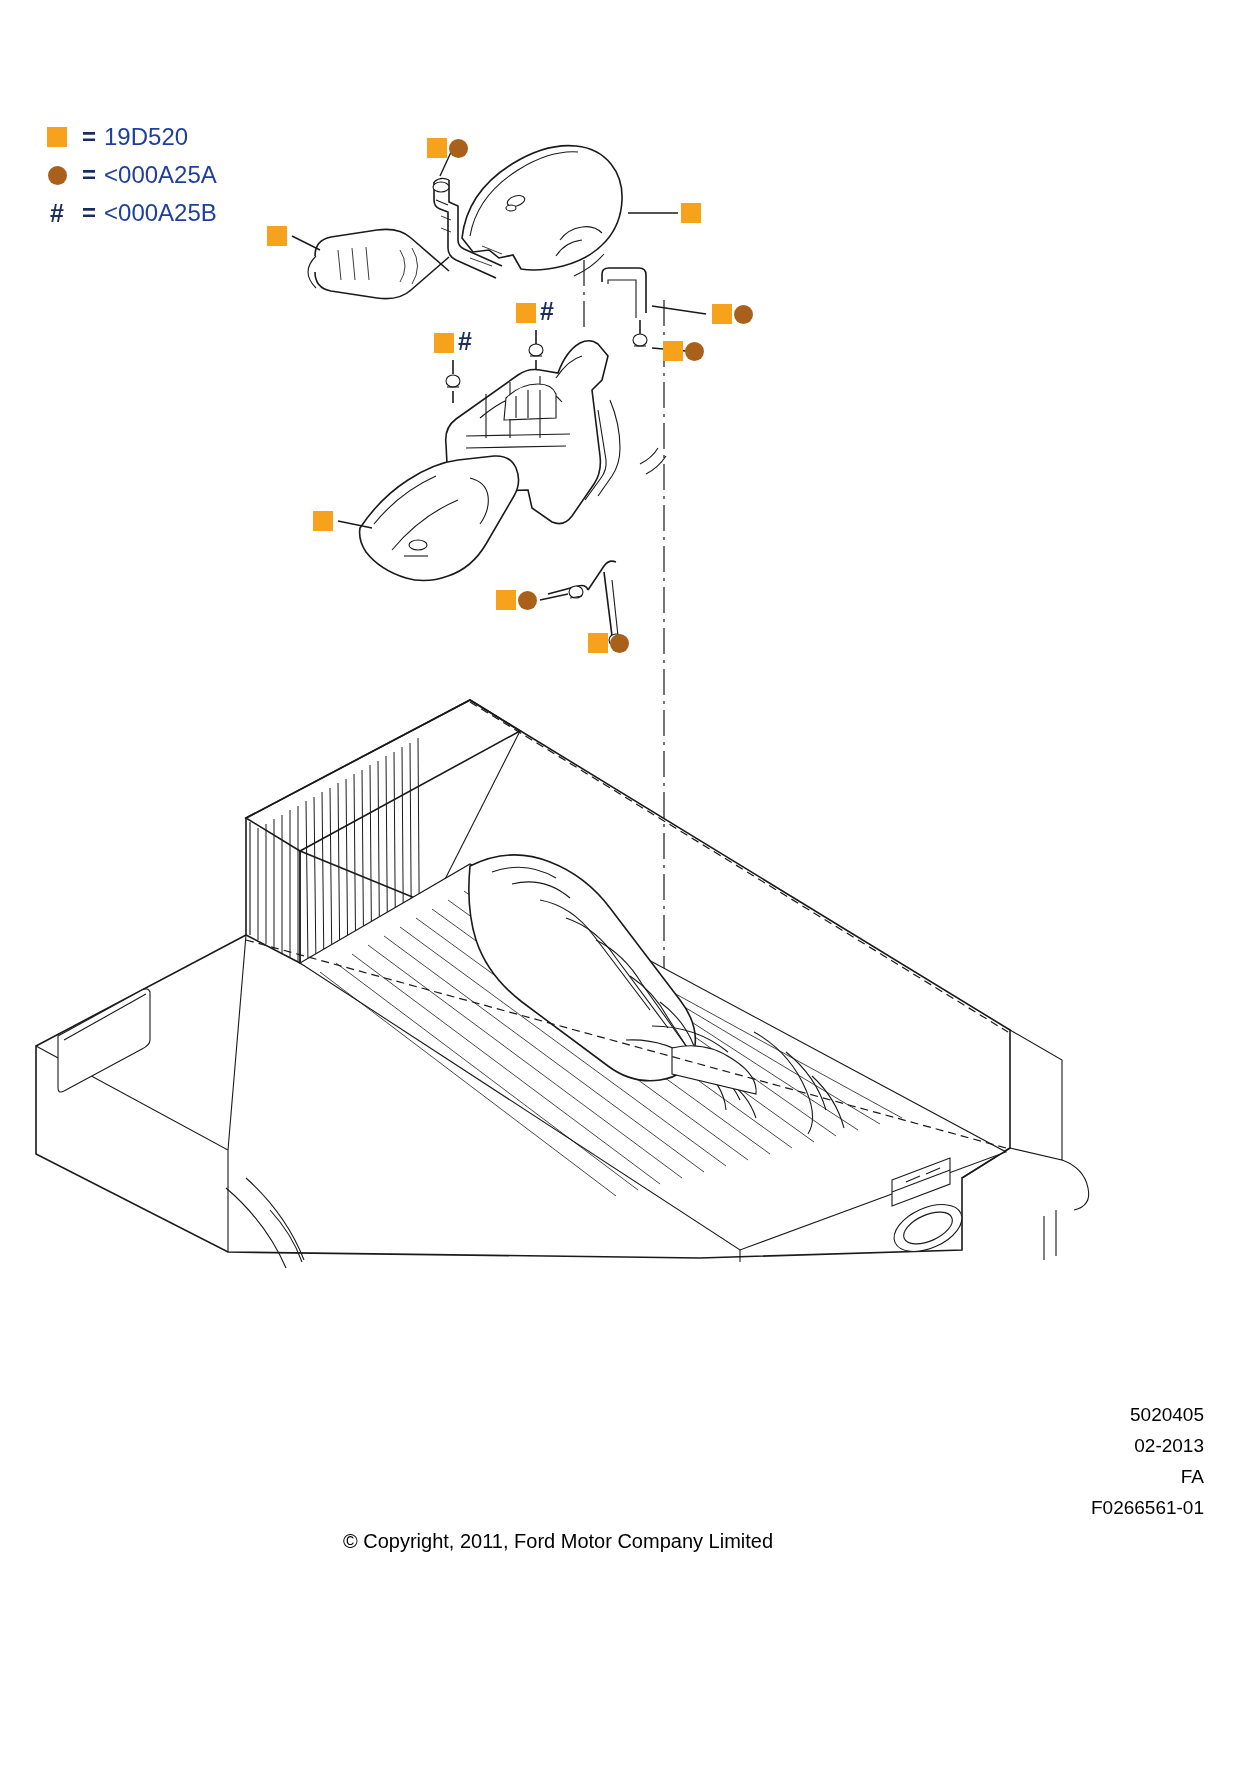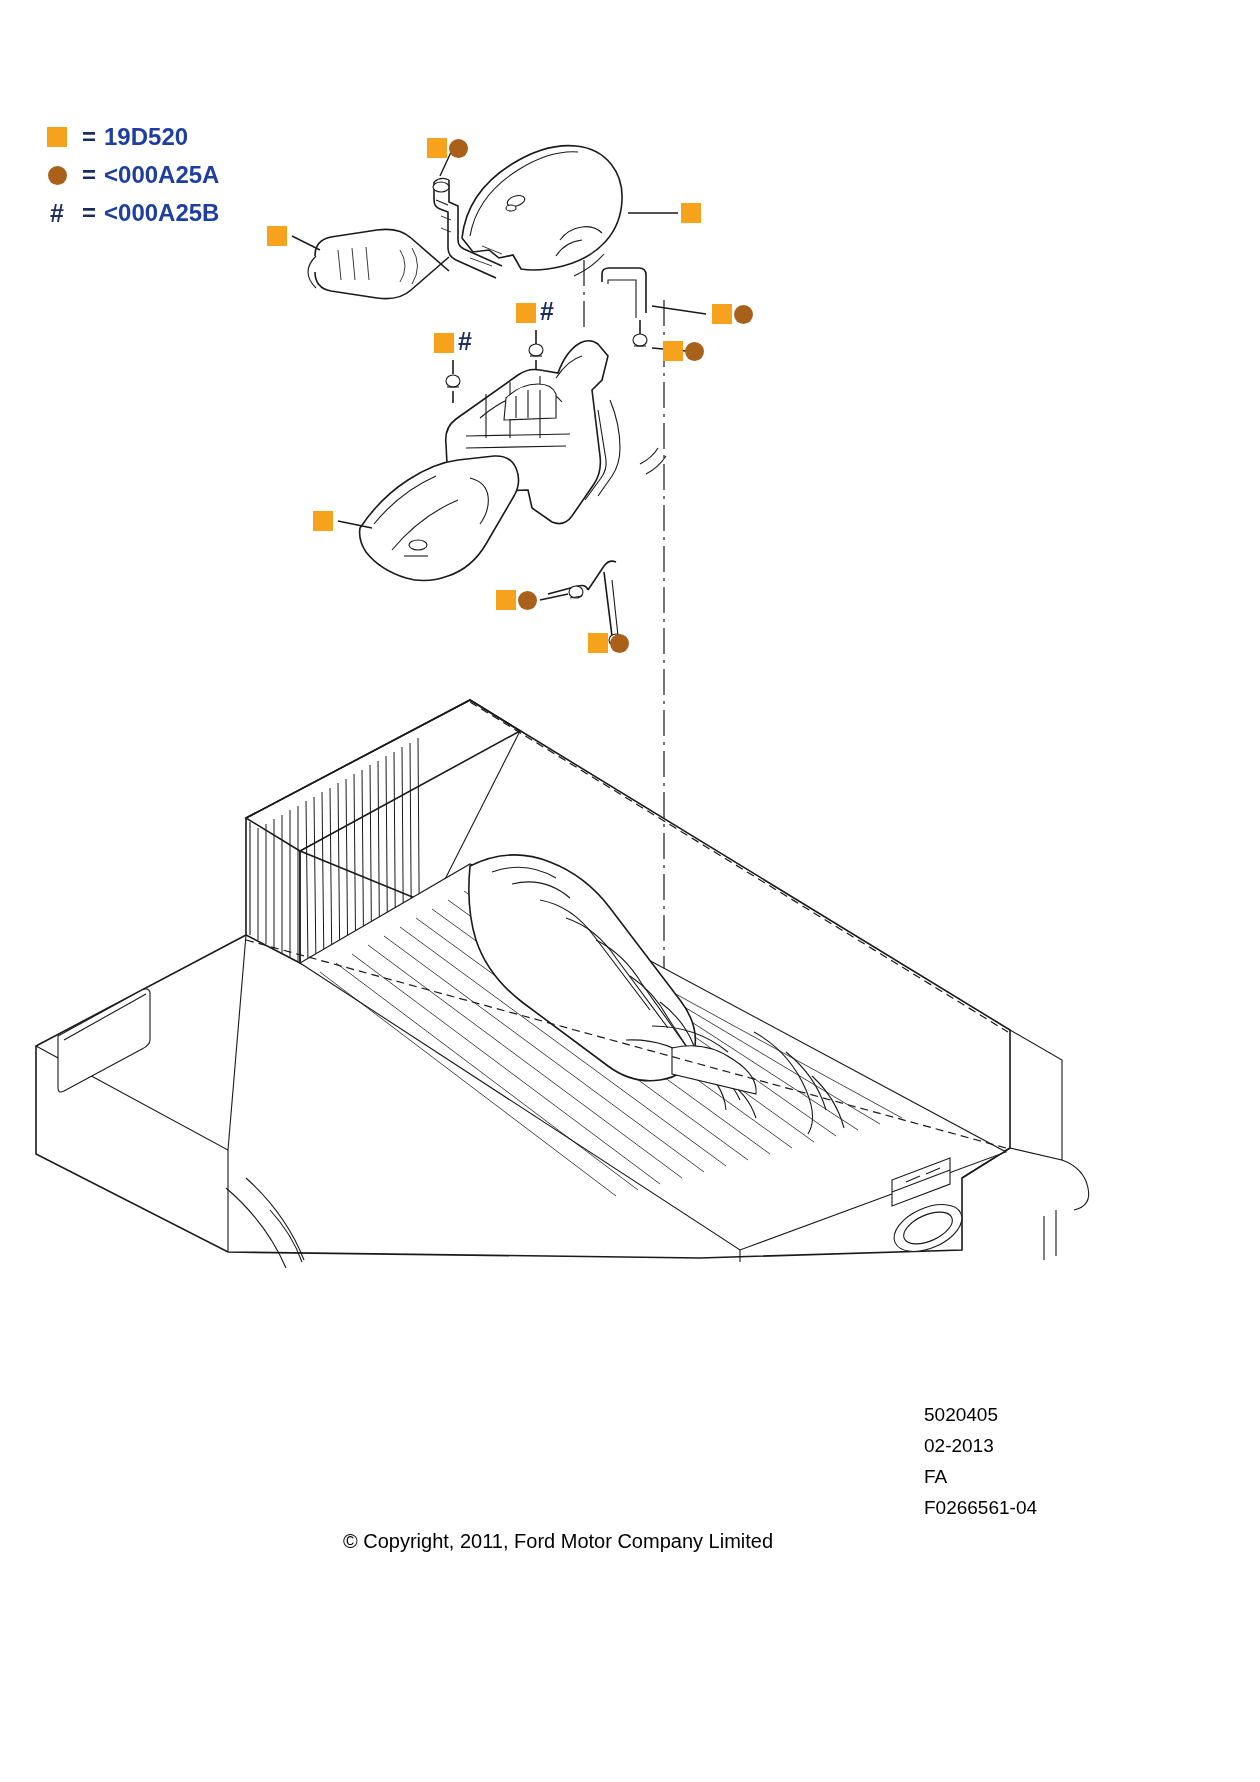--- a/index.html
+++ b/index.html
@@ -59,21 +59,21 @@
     display: block;
   }
   .legend-eq {
     font-size: 24px;
     font-weight: bold;
     color: #1b2c5e;
     margin: 0 8px 0 12px;
   }
   .legend-code {
     font-size: 24px;
-    font-weight: bold;
+    font-weight: normal;
     color: #1f3fa0;
     letter-spacing: 0px;
   }
   
   .cal {
     position: absolute;
   }
   .cal .sq, .cal .ci {
     position: absolute;
     left: 0; top: 0;
@@ -87,21 +87,21 @@
     font-size: 25px;
     font-weight: bold;
     color: #1b2c5e;
   }
   
   #footer-right {
     position: absolute;
     right: 56px;
     top: 1399px;
     width: 280px;
-    text-align: left;
+    text-align: right;
     color: #000;
     font-size: 19px;
     line-height: 31px;
   }
   #copyright {
     position: absolute;
     left: 0;
     top: 1530px;
     width: 1116px;
     text-align: center;
@@ -397,18 +397,18 @@
 
   <div class="cal" style="left:588px;top:633px">
     <span class="sq"></span>
     <span class="ci offset"></span>
   </div>
 
   <div id="footer-right">
     <div>5020405</div>
     <div>02-2013</div>
     <div>FA</div>
-    <div>F0266561-04</div>
+    <div>F0266561-01</div>
   </div>
 
   <div id="copyright">© Copyright, 2011, Ford Motor Company Limited</div>
 
 </div>
 
 </body></html>

